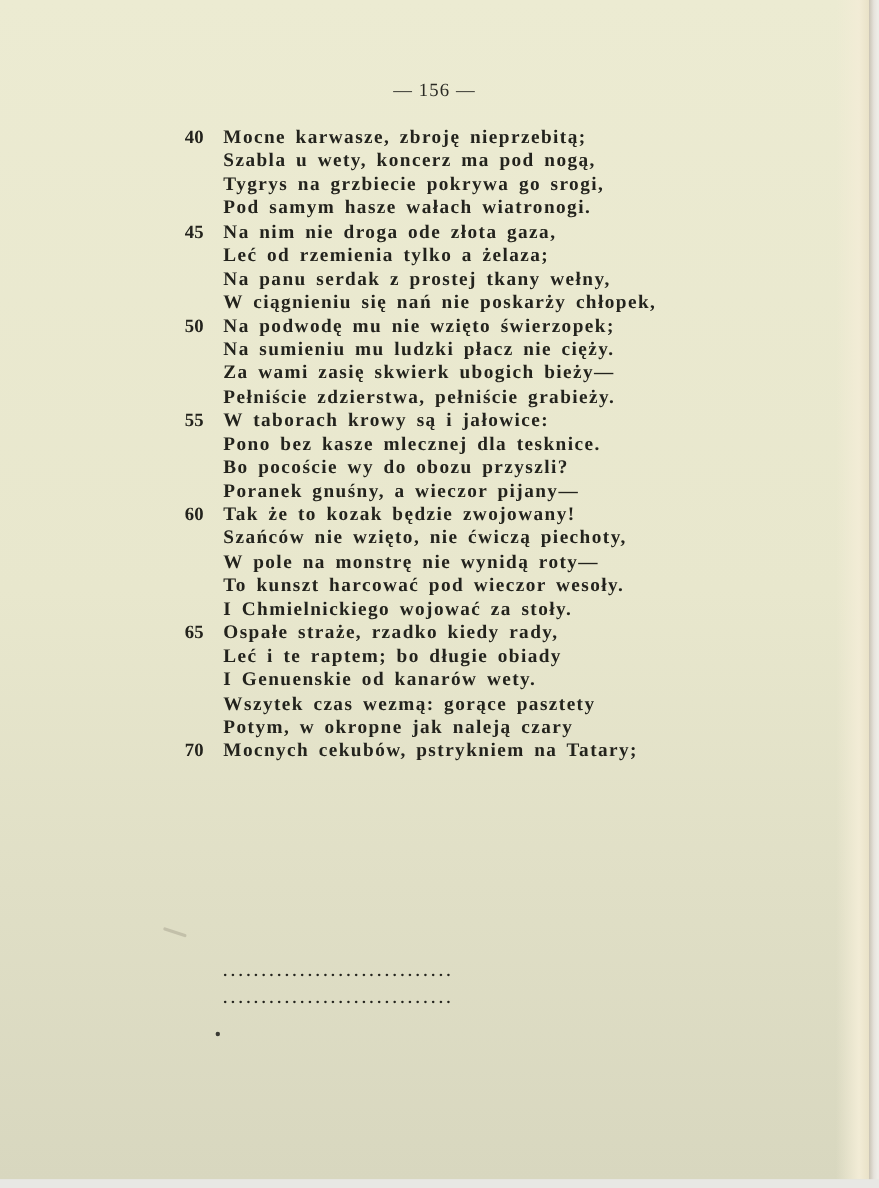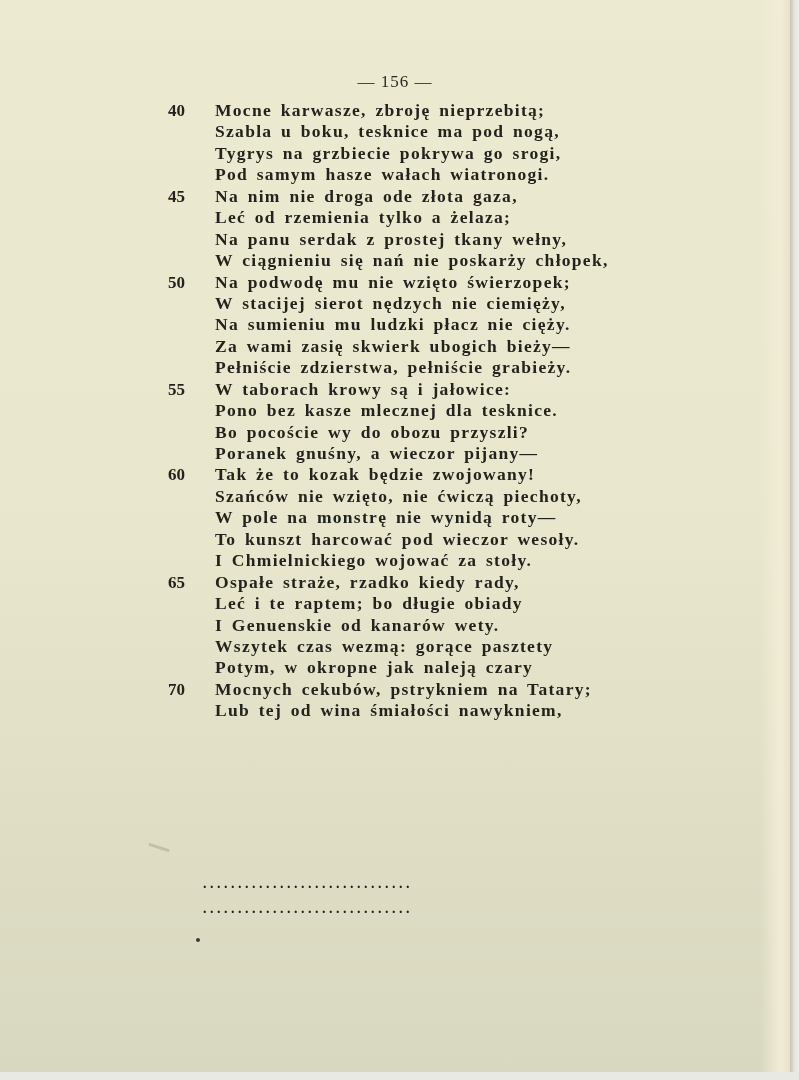--- a/index.html
+++ b/index.html
@@ -24,32 +24,32 @@
     .bottom-edge {
       position: absolute; left: 0; bottom: 0; width: 799px; height: 8px;
       background: #e8e8e4;
     }
     .page-number {
       position: absolute; left: 0; width: 790px; top: 72px;
       text-align: center; font-size: 17px; color: #2a2a24;
       font-family: "Liberation Serif", serif; letter-spacing: 1px;
     }
     .poem {
-      position: absolute; left: 0; top: 100px; width: 734px;
+      position: absolute; left: 0; top: 114px; width: 734px;
     }
     .line {
       position: relative; height: 21.45px; line-height: 21.45px;
       font-family: "Liberation Serif", serif; font-size: 17.5px;
       color: #23231d; letter-spacing: 1.3px; word-spacing: 3px;
       font-weight: bold; white-space: nowrap;
     }
     .line .num {
       position: absolute; left: 168px; top: 0; font-size: 17px; letter-spacing: 0;
     }
-    .line .text { position: absolute; left: 203px; top: 0; margin-left: 12px; }
+    .line .text { position: absolute; left: 203px; top: 0; }
     .dots {
       position: absolute; left: 203px; font-size: 14px; letter-spacing: 3.5px;
       color: #23231d; font-family: "Liberation Serif", serif; font-weight: bold;
     }
     .lone-dot {
       position: absolute; left: 196px; top: 938px; width: 4px; height: 4px;
       border-radius: 50%; background: #3a3a34;
     }
     .smudge {
       position: absolute; left: 148px; top: 846px; width: 22px; height: 3px;
@@ -62,21 +62,21 @@
 <div class="page">
   <div class="page-number">— 156 —</div>
 
   <div class="poem">
     <div class="line">
         <span class="num">40</span>
         <span class="text">Mocne karwasze, zbroję nieprzebitą;</span>
       </div>
     <div class="line">
         <span class="num"></span>
-        <span class="text">Szabla u boku, tesknice ma pod nogą,</span>
+        <span class="text">Szabla u wety, koncerz ma pod nogą,</span>
       </div>
     <div class="line">
         <span class="num"></span>
         <span class="text">Tygrys na grzbiecie pokrywa go srogi,</span>
       </div>
     <div class="line">
         <span class="num"></span>
         <span class="text">Pod samym hasze wałach wiatronogi.</span>
       </div>
     <div class="line">
@@ -91,24 +91,20 @@
         <span class="num"></span>
         <span class="text">Na panu serdak z prostej tkany wełny,</span>
       </div>
     <div class="line">
         <span class="num"></span>
         <span class="text">W ciągnieniu się nań nie poskarży chłopek,</span>
       </div>
     <div class="line">
         <span class="num">50</span>
         <span class="text">Na podwodę mu nie wzięto świerzopek;</span>
-      </div>
-    <div class="line">
-        <span class="num"></span>
-        <span class="text">W stacijej sierot nędzych nie ciemięży,</span>
       </div>
     <div class="line">
         <span class="num"></span>
         <span class="text">Na sumieniu mu ludzki płacz nie cięży.</span>
       </div>
     <div class="line">
         <span class="num"></span>
         <span class="text">Za wami zasię skwierk ubogich bieży—</span>
       </div>
     <div class="line">
@@ -168,24 +164,20 @@
         <span class="text">Wszytek czas wezmą: gorące pasztety</span>
       </div>
     <div class="line">
         <span class="num"></span>
         <span class="text">Potym, w okropne jak naleją czary</span>
       </div>
     <div class="line">
         <span class="num">70</span>
         <span class="text">Mocnych cekubów, pstrykniem na Tatary;</span>
       </div>
-    <div class="line">
-        <span class="num"></span>
-        <span class="text">Lub tej od wina śmiałości nawykniem,</span>
-      </div>
   </div>
 
   <div class="dots" style="top:876px;">..............................</div>
   <div class="dots" style="top:901px;">..............................</div>
   <div class="lone-dot"></div>
   <div class="smudge"></div>
 </div>
 <div class="edge"></div>
 <div class="bottom-edge"></div>
 

